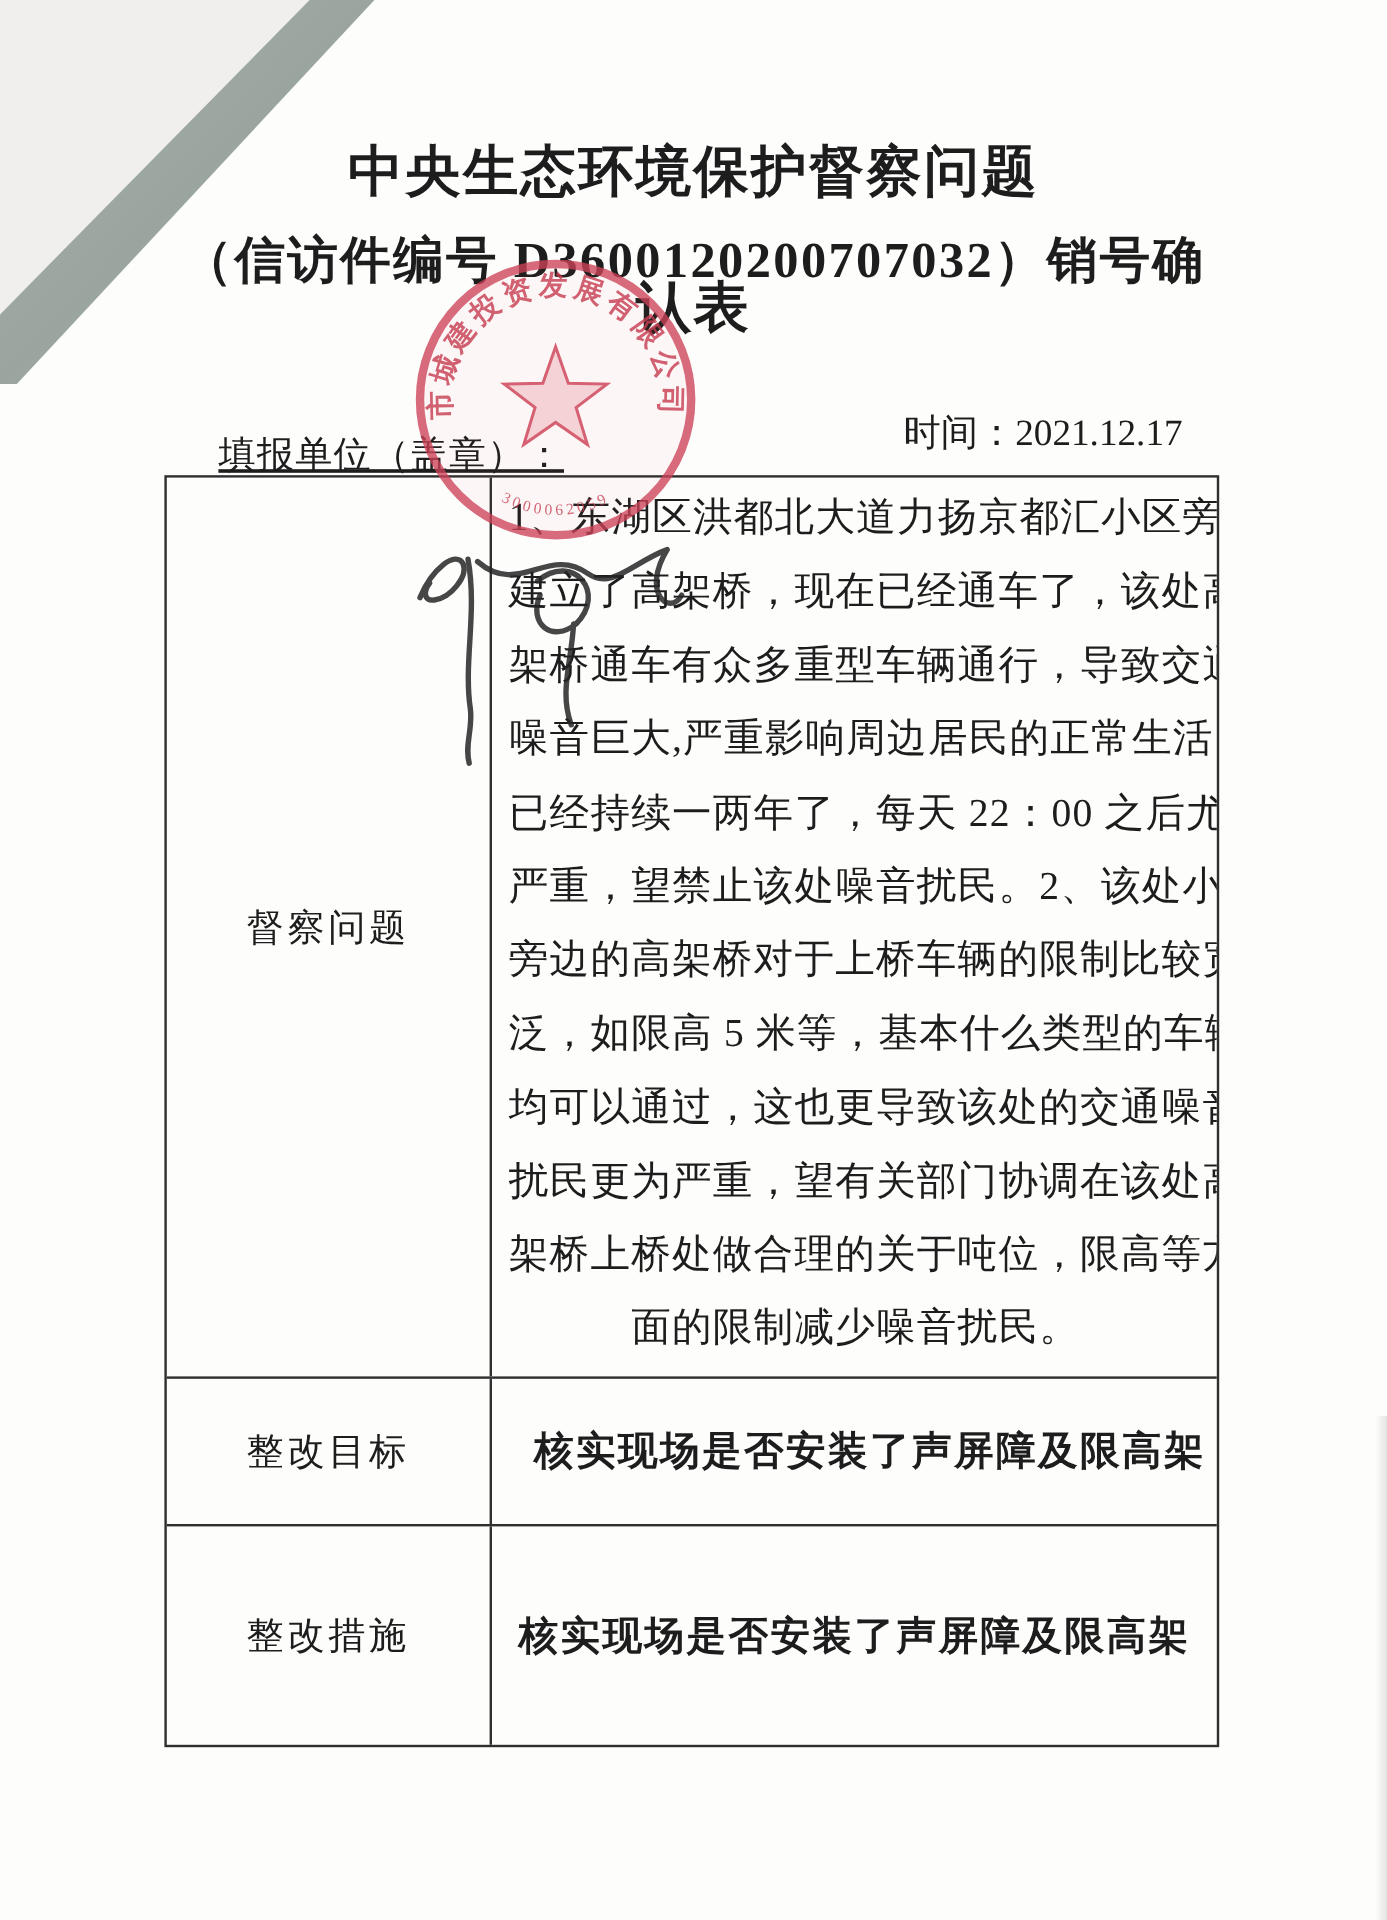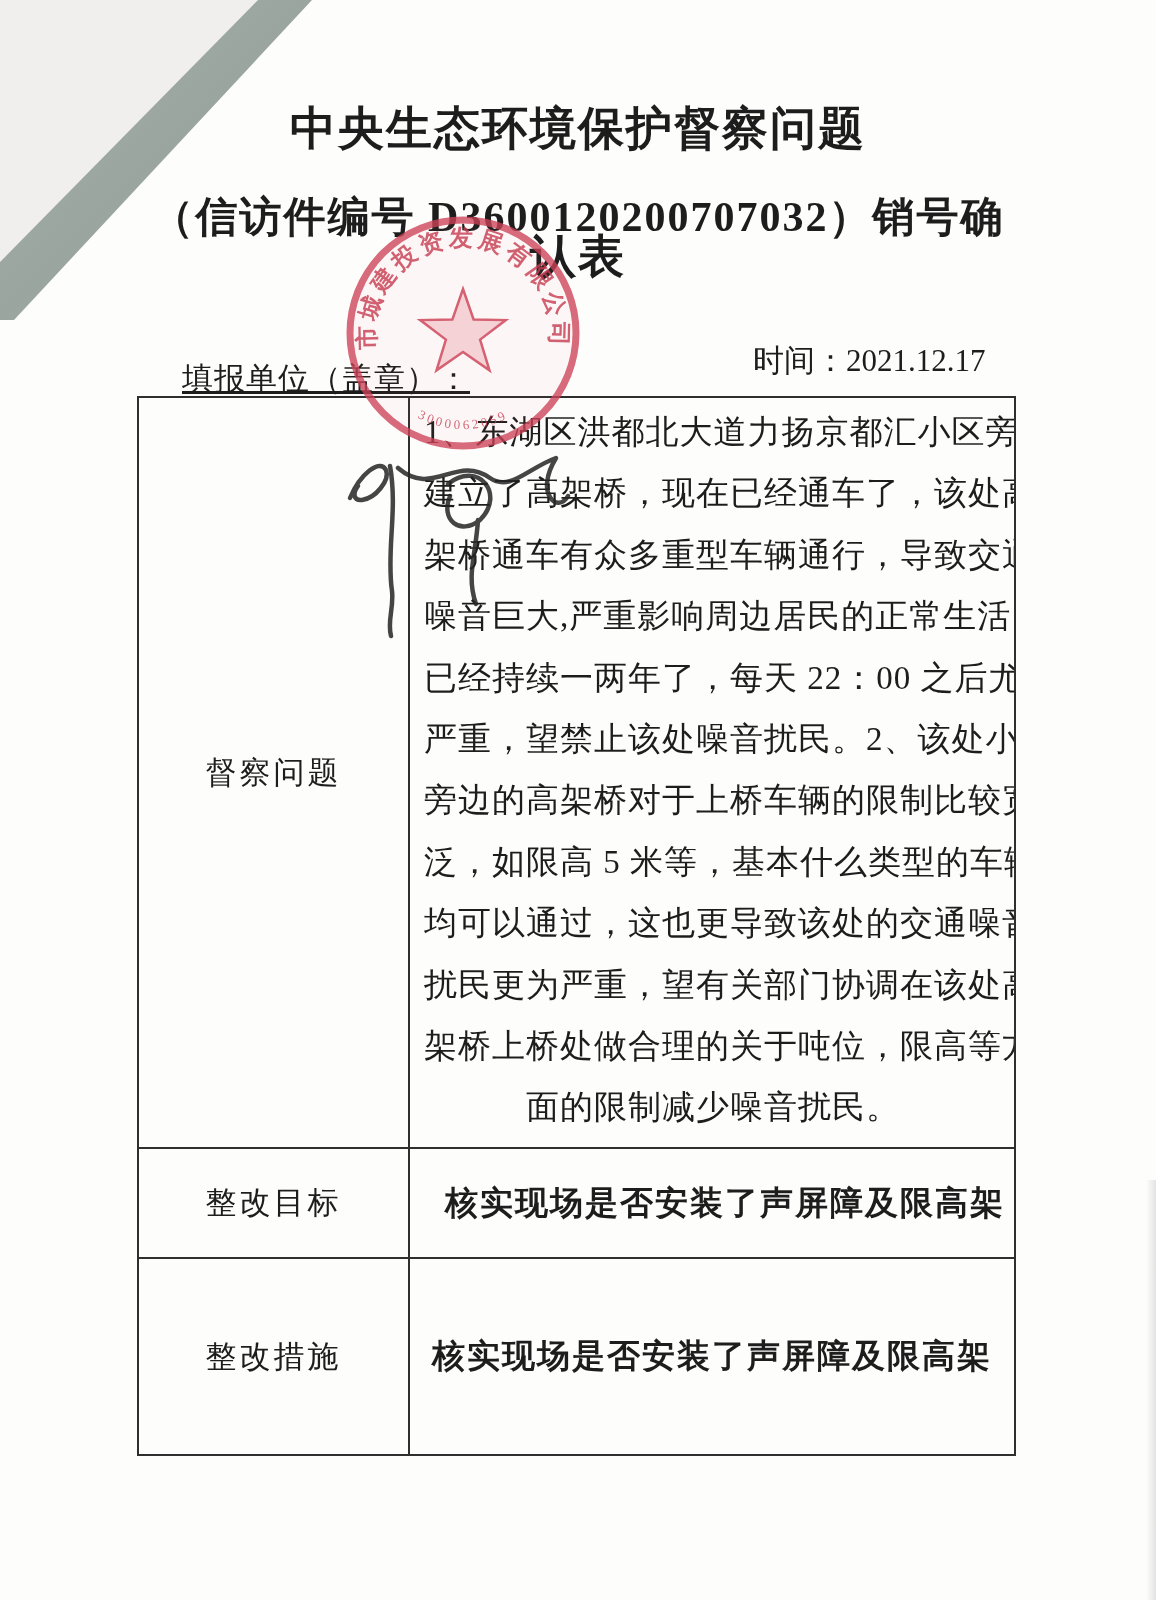--- a/index.html
+++ b/index.html
@@ -9,36 +9,36 @@
     width:1156px; height:1600px;
     background:#fdfdfc;
     overflow:hidden;
     font-family:"Liberation Serif","DejaVu Serif",serif;
     color:#1d1d1d;
   }
   
   .corner-artifact { position:absolute; left:0; top:0; width:340px; height:320px; }
   
   .title-line { position:absolute; left:0; width:100%; text-align:center; font-weight:800; letter-spacing:2px; }
-  .title-line-1 { top:98px;  font-size:46px; }
+  .title-line-1 { top:112px;  font-size:46px; }
   .title-line-2 { top:162px; font-size:42px;margin-top:27px; }
   .title-line-3 { top:226px; font-size:46px; }
   
   .meta-unit { position:absolute; left:182px; top:358px; font-size:31px; letter-spacing:1px;text-decoration:underline; }
   .meta-time { position:absolute; left:753px; top:340px; font-size:31px; }
   
   .form-table {
     position:absolute; left:137px; top:396px; width:879px; height:1060px;
     border:2px solid #2f2f2f; display:flex; flex-direction:column;
     background:transparent;
   }
   .form-row { display:flex; width:100%; }
   .form-row + .form-row { border-top:2px solid #2f2f2f; }
   .row-problem  { height:749px; }
-  .row-goal     { height:110px;gap:26px; }
+  .row-goal     { height:123px;gap:26px; }
   .row-measures { flex:1; }
   .label-cell {
     width:271px; border-right:2px solid #2f2f2f;
     display:flex; align-items:center; justify-content:center;
     font-size:31px; letter-spacing:3px;
   }
   .content-cell { flex:1; overflow:hidden; }
   .content-cell.paragraph { padding:4px 12px 0 14px; }
   .cell-line {
     font-size:33px; line-height:61.4px; white-space:nowrap;

